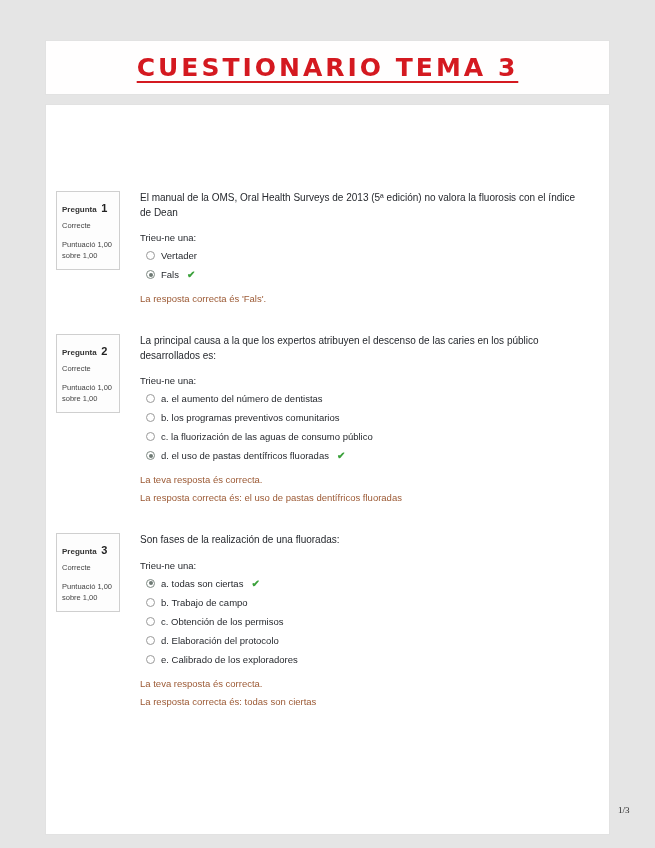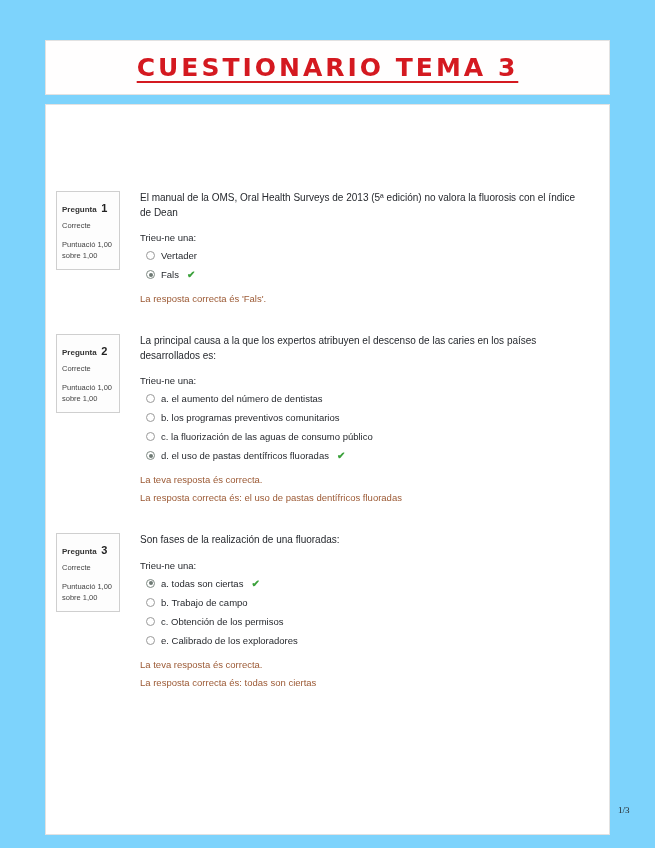--- a/index.html
+++ b/index.html
@@ -1,17 +1,17 @@
 <!DOCTYPE html>
 <html><head>
 <meta charset="utf-8">
 <style>
   * { margin:0; padding:0; box-sizing:border-box; }
   html,body { width:655px; height:848px; background:#ffffff; font-family:"Liberation Sans", sans-serif; }
-  .canvas { position:relative; width:655px; height:848px; background:#7dd3fc; overflow:hidden; }
+  .canvas { position:relative; width:655px; height:848px; background:#e5e5e5; overflow:hidden; }
 
   .title-box {
     position:absolute; left:45px; top:40px; width:565px; height:55px;
     border:1px solid #e2e2e2; background:#fffefe;
     display:flex; align-items:center; justify-content:center;
   }
   .quiz-title {
     font-family:"DejaVu Sans", sans-serif;
     font-size:25px; font-weight:bold; color:#d41920;
     letter-spacing:3px;
@@ -111,21 +111,21 @@
           <span class="qno-label">Pregunta</span>
           <span class="qno-num">2</span>
         </div>
         <div class="qstate">Correcte</div>
         <div class="qscore">
           <span>Puntuació 1,00</span><br>
           <span>sobre 1,00</span>
         </div>
       </div>
       <div class="qbody">
-        <p class="qtext">La principal causa a la que los expertos atribuyen el descenso de las caries en los países desarrollados es:</p>
+        <p class="qtext">La principal causa a la que los expertos atribuyen el descenso de las caries en los público desarrollados es:</p>
         <p class="choose">Trieu-ne una:</p>
         <div class="option">
           <span class="radio"></span>
           <span class="olabel">a. el aumento del número de dentistas</span>
         </div>
         <div class="option">
           <span class="radio"></span>
           <span class="olabel">b. los programas preventivos comunitarios</span>
         </div>
         <div class="option">
@@ -167,20 +167,24 @@
         <div class="option">
           <span class="radio"></span>
           <span class="olabel">b. Trabajo de campo</span>
         </div>
         <div class="option">
           <span class="radio"></span>
           <span class="olabel">c. Obtención de los permisos</span>
         </div>
         <div class="option">
           <span class="radio"></span>
+          <span class="olabel">d. Elaboración del protocolo</span>
+        </div>
+        <div class="option">
+          <span class="radio"></span>
           <span class="olabel">e. Calibrado de los exploradores</span>
         </div>
         <div class="feedback">
           <p>La teva resposta és correcta.</p>
           <p>La resposta correcta és: todas son ciertas</p>
         </div>
       </div>
     </div>
 
   </div>

